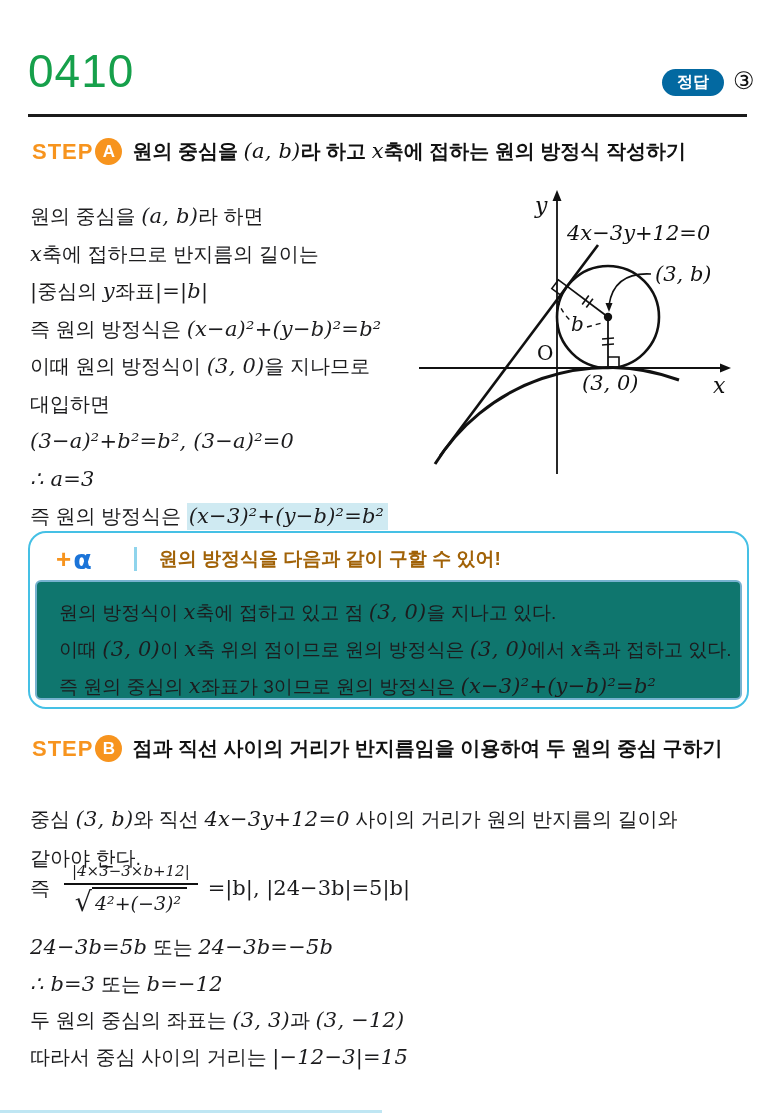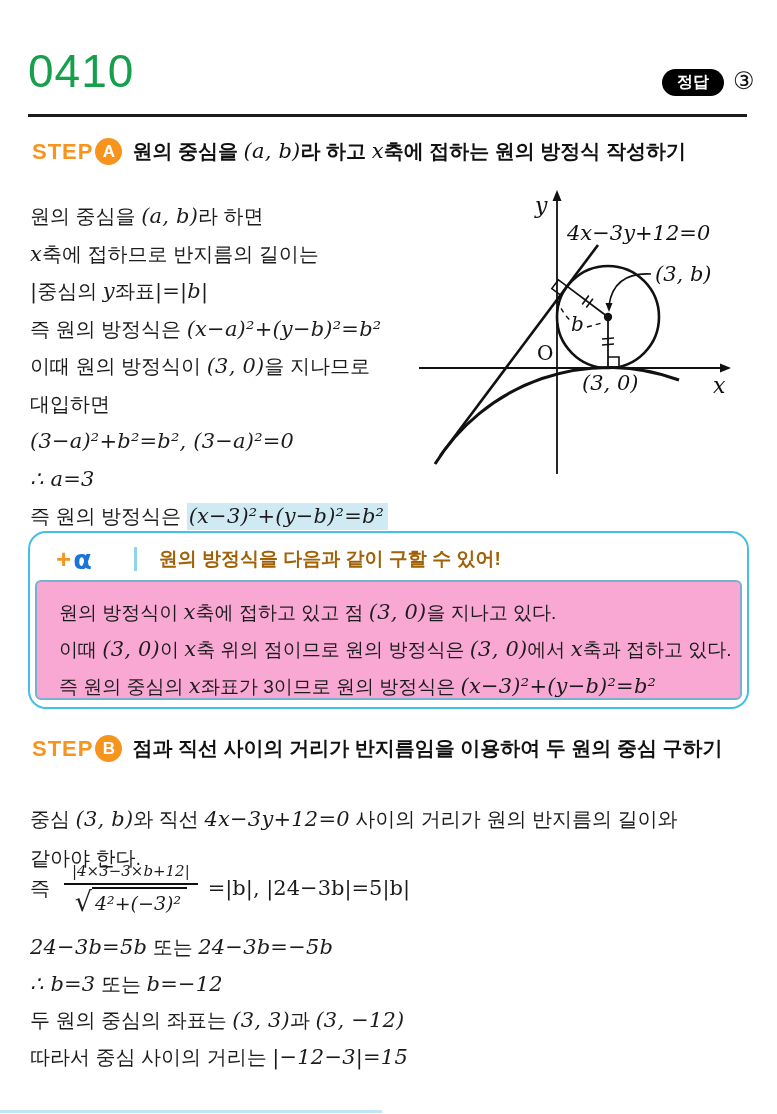--- a/index.html
+++ b/index.html
@@ -12,21 +12,21 @@
   .seg-k { font-family:"Liberation Sans", sans-serif; }
   .seg-m { font-family:"DejaVu Serif", serif; font-style:italic; letter-spacing:0.2px; }
   .hl    { background:#cfeaf2; padding:1px 4px 2px 2px; }
 
   .problem-number {
     position:absolute; left:28px; top:44px;
     font-size:46px; font-weight:400; letter-spacing:1px; color:#16a04b;
   }
   .answer-badge {
     position:absolute; left:662px; top:69px; width:62px; height:27px;
-    background:#000000; border-radius:14px; color:#fff;
+    background:#0369a1; border-radius:14px; color:#fff;
     font-size:16px; font-weight:700; display:flex; align-items:center; justify-content:center;
   }
   .answer-circled {
     position:absolute; left:733px; top:67px; font-size:24px; color:#111;
     font-family:"DejaVu Sans", sans-serif;
   }
   .top-rule { position:absolute; left:28px; top:114px; width:719px; height:2.5px; background:#1b1b1b; }
 
   .step-header { position:absolute; left:32px; display:flex; align-items:center; }
   .step-word { color:#f7941e; font-size:22px; font-weight:700; letter-spacing:1px; }
@@ -51,21 +51,21 @@
     position:absolute; left:28px; top:531px; width:721px; height:178px;
     border:2.5px solid #45c0e5; border-radius:18px; background:#fff;
   }
   .tip-header { position:absolute; left:26px; top:11px; display:flex; align-items:center; height:30px; }
   .tip-plus  { color:#f7941e; font-size:26px; font-weight:700; margin-right:2px; line-height:1; }
   .tip-alpha { color:#1b74d8; font-size:27px; font-weight:700; line-height:1; font-family:"DejaVu Sans", sans-serif; }
   .tip-divider { width:3px; height:24px; background:#8fd4ec; margin:0 22px 0 42px; }
   .tip-title { color:#a16207; font-size:19px; font-weight:700; }
   .tip-inner {
     position:absolute; left:5px; right:5px; top:47px; bottom:7px;
-    border:2px solid #76b2cf; border-radius:6px; background:#f9a8d4;
+    border:2px solid #76b2cf; border-radius:6px; background:#0f766e;
     padding:12px 22px 0 22px;
   }
   .tip-lines { font-size:19px; line-height:36px; }
 
   
   #bodyB1 { left:30px; top:780px; width:740px; line-height:39px;margin-top:20px; }
   #bodyB2 { left:30px; top:929px; width:740px; line-height:36.5px; }
 
   .frac-line {
     position:absolute; left:30px; top:851px; height:74px;

